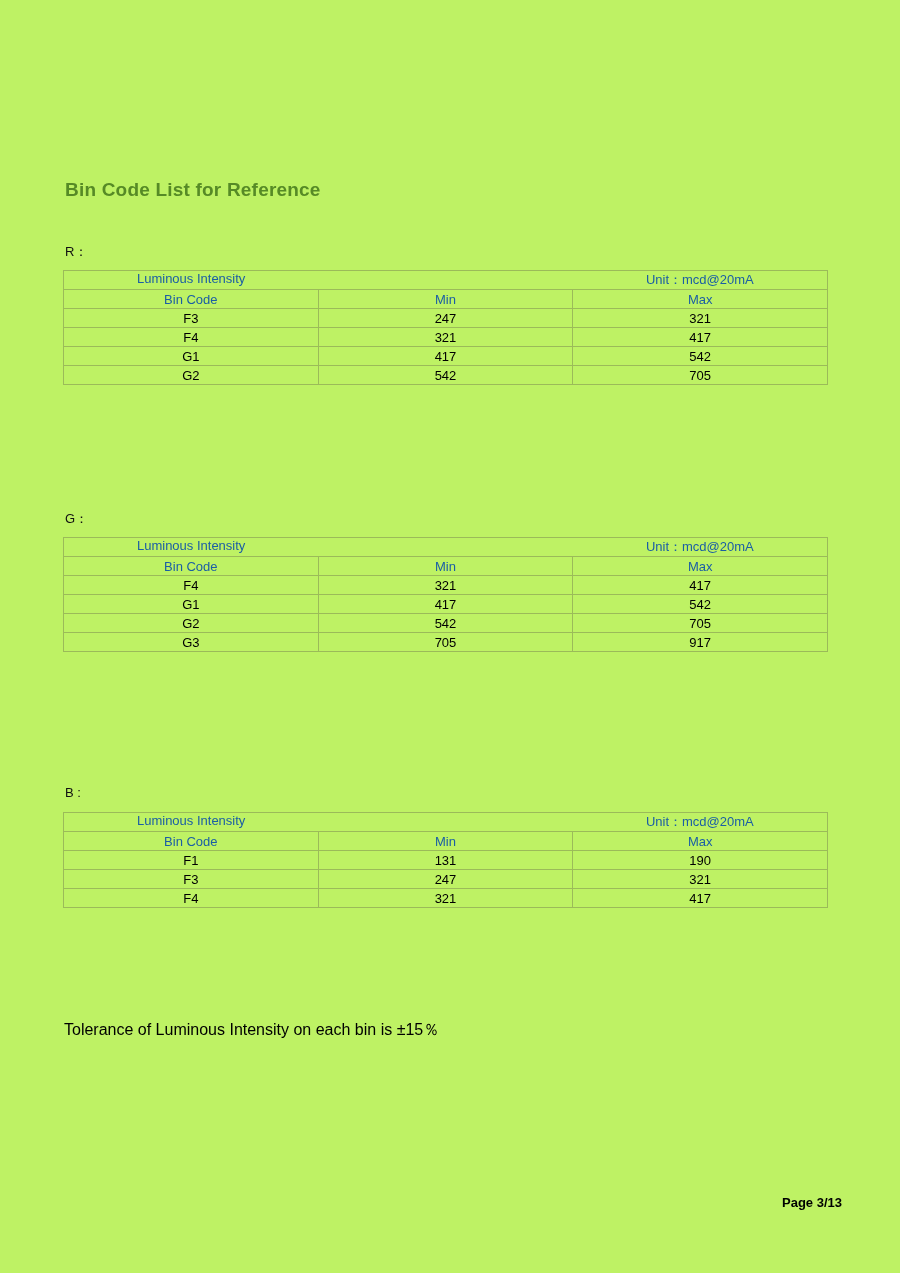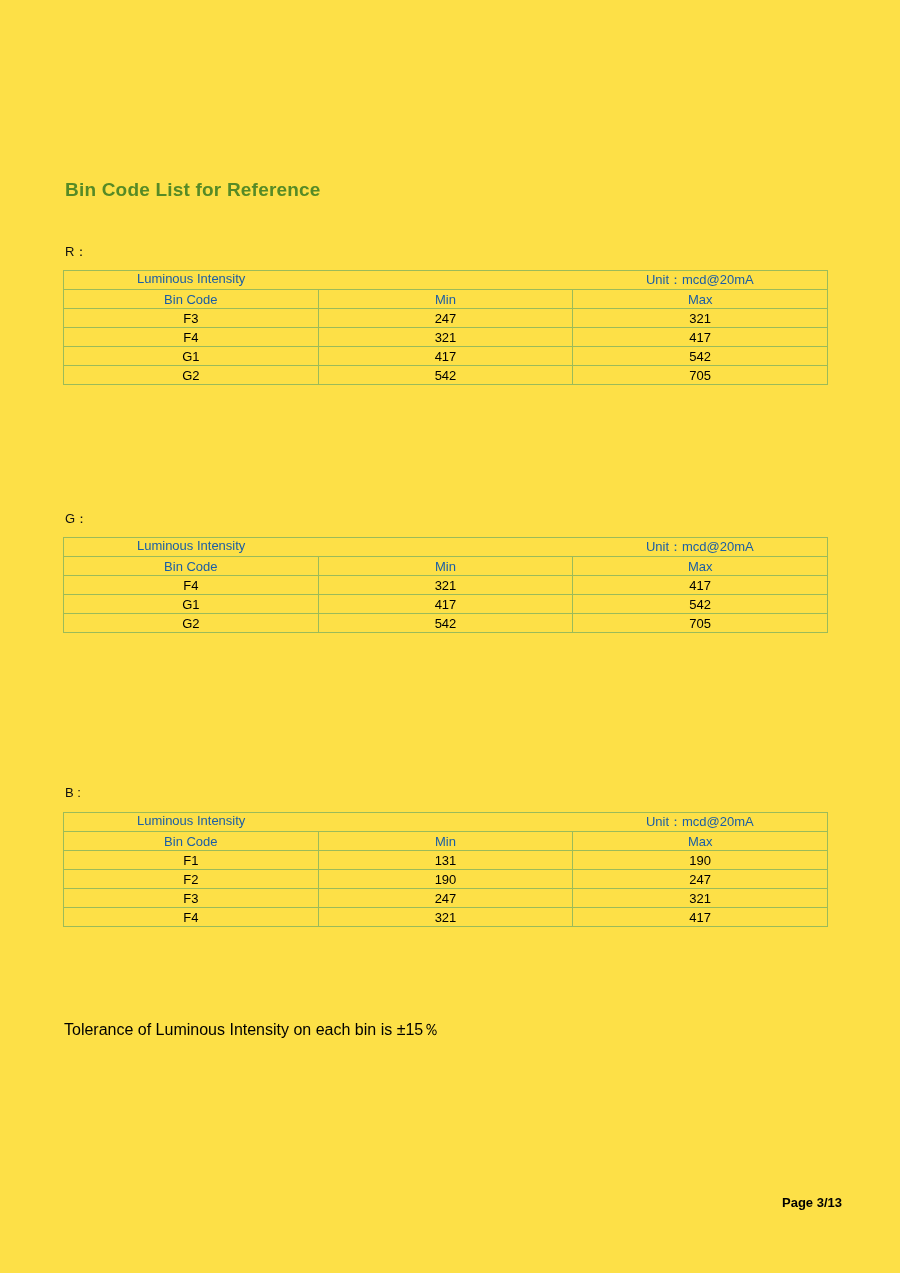--- a/index.html
+++ b/index.html
@@ -1,21 +1,21 @@
 <!DOCTYPE html>
 <html><head>
 <meta charset="utf-8">
 <style>
   * { margin: 0; padding: 0; box-sizing: border-box; }
   html, body { background: #ffffff; }
   .page {
     position: relative;
     width: 900px;
     height: 1273px;
-    background: #fde047;
+    background: #bef264;
     font-family: "Liberation Sans", sans-serif;
     color: #000;
     margin: 0 auto;
     overflow: hidden;
   }
   .doc-title {
     position: absolute;
     left: 65px;
     top: 179px;
     font-size: 19px;
@@ -145,20 +145,25 @@
           <tr>
             <td class="data-cell">G1</td>
             <td class="data-cell">417</td>
             <td class="data-cell">542</td>
           </tr>
           <tr>
             <td class="data-cell">G2</td>
             <td class="data-cell">542</td>
             <td class="data-cell">705</td>
           </tr>
+          <tr>
+            <td class="data-cell">G3</td>
+            <td class="data-cell">705</td>
+            <td class="data-cell">917</td>
+          </tr>
         </tbody>
     </table>
   </div>
 
   <div class="bin-section" style="top:812px">
     <div class="section-label">B :</div>
     <table class="bin-table">
       <thead>
         <tr class="tbl-caption-row">
           <td colspan="3">
@@ -175,25 +180,20 @@
           <th class="blue-text">Max</th>
         </tr>
       </thead>
       <tbody>
           <tr>
             <td class="data-cell">F1</td>
             <td class="data-cell">131</td>
             <td class="data-cell">190</td>
           </tr>
           <tr>
-            <td class="data-cell">F2</td>
-            <td class="data-cell">190</td>
-            <td class="data-cell">247</td>
-          </tr>
-          <tr>
             <td class="data-cell">F3</td>
             <td class="data-cell">247</td>
             <td class="data-cell">321</td>
           </tr>
           <tr>
             <td class="data-cell">F4</td>
             <td class="data-cell">321</td>
             <td class="data-cell">417</td>
           </tr>
         </tbody>

